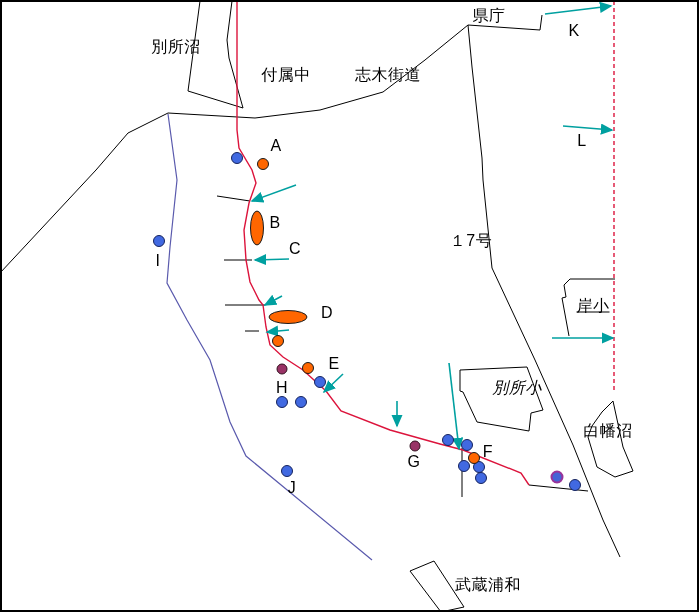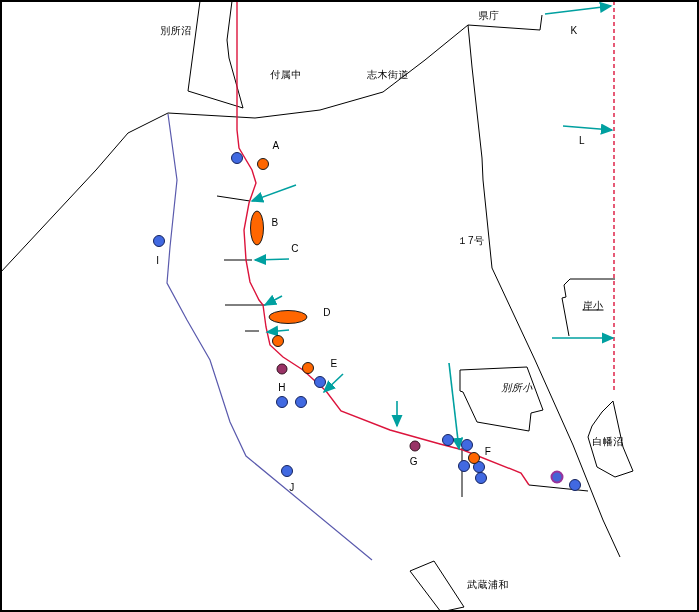--- a/index.html
+++ b/index.html
@@ -19,21 +19,21 @@
   .dot-blue{fill:#4169e1;stroke:#15235e;stroke-width:1;}
   .dot-orange{fill:#ff6600;stroke:#1a1a1a;stroke-width:1;}
   .dot-purple{fill:#993366;stroke:#33111f;stroke-width:1;}
   .dot-special{fill:#4463d6;stroke:#993399;stroke-width:2;}
   .ellipse-orange{fill:#ff6600;stroke:#1a1a1a;stroke-width:1;}
   .frame{fill:none;stroke:#000000;stroke-width:2;}
   .map-label{
     position:absolute;
     transform:translate(-50%,-50%);
     color:#000;
-    font-size:10px;
+    font-size:16px;
     line-height:13px;
     white-space:nowrap;
     letter-spacing:0.5px;
   }
 </style>
 </head>
 <body>
 
 <div id="map-canvas">
   <svg id="map-svg" width="699" height="612" viewBox="0 0 699 612">
@@ -95,28 +95,28 @@
         <circle cx="474" cy="458" r="5.5" class="dot-orange"></circle>
         <circle cx="282" cy="369" r="5" class="dot-purple"></circle>
         <circle cx="415" cy="446" r="5" class="dot-purple"></circle>
         <circle cx="557" cy="477" r="5.5" class="dot-special"></circle>
       </g>
 
     <rect class="frame" x="1" y="1" width="697" height="610"></rect>
   </svg>
 
   <div>
-      <div class="map-label" style="left: 176px; top: 30px;">別所沼</div>
+      <div class="map-label" style="left: 176px; top: 48px; font-family: Liberation Mono, monospace;">別所沼</div>
       <div class="map-label" style="left: 286px; top: 74px;">付属中</div>
       <div class="map-label" style="left: 388px; top: 74px;">志木街道</div>
       <div class="map-label" style="left: 489px; top: 15px;">県庁</div>
       <div class="map-label" style="left: 471px; top: 240px;">１7号</div>
       <div class="map-label" style="left: 593px; top: 305px; text-decoration: underline;">岸小</div>
       <div class="map-label" style="left: 517px; top: 387px; font-style: italic;">別所小</div>
-      <div class="map-label" style="left: 608px; top: 441px;">白幡沼</div>
+      <div class="map-label" style="left: 608px; top: 430px;">白幡沼</div>
       <div class="map-label" style="left: 480px; top: 584px; margin-left: 8px;">武蔵浦和</div>
       <div class="map-label" style="left: 276px; top: 145px;">A</div>
       <div class="map-label" style="left: 275px; top: 222px;">B</div>
       <div class="map-label" style="left: 295px; top: 248px;">C</div>
       <div class="map-label" style="left: 327px; top: 312px;">D</div>
       <div class="map-label" style="left: 334px; top: 363px;">E</div>
       <div class="map-label" style="left: 488px; top: 451px;">F</div>
       <div class="map-label" style="left: 414px; top: 461px;">G</div>
       <div class="map-label" style="left: 282px; top: 387px;">H</div>
       <div class="map-label" style="left: 158px; top: 260px;">I</div>

